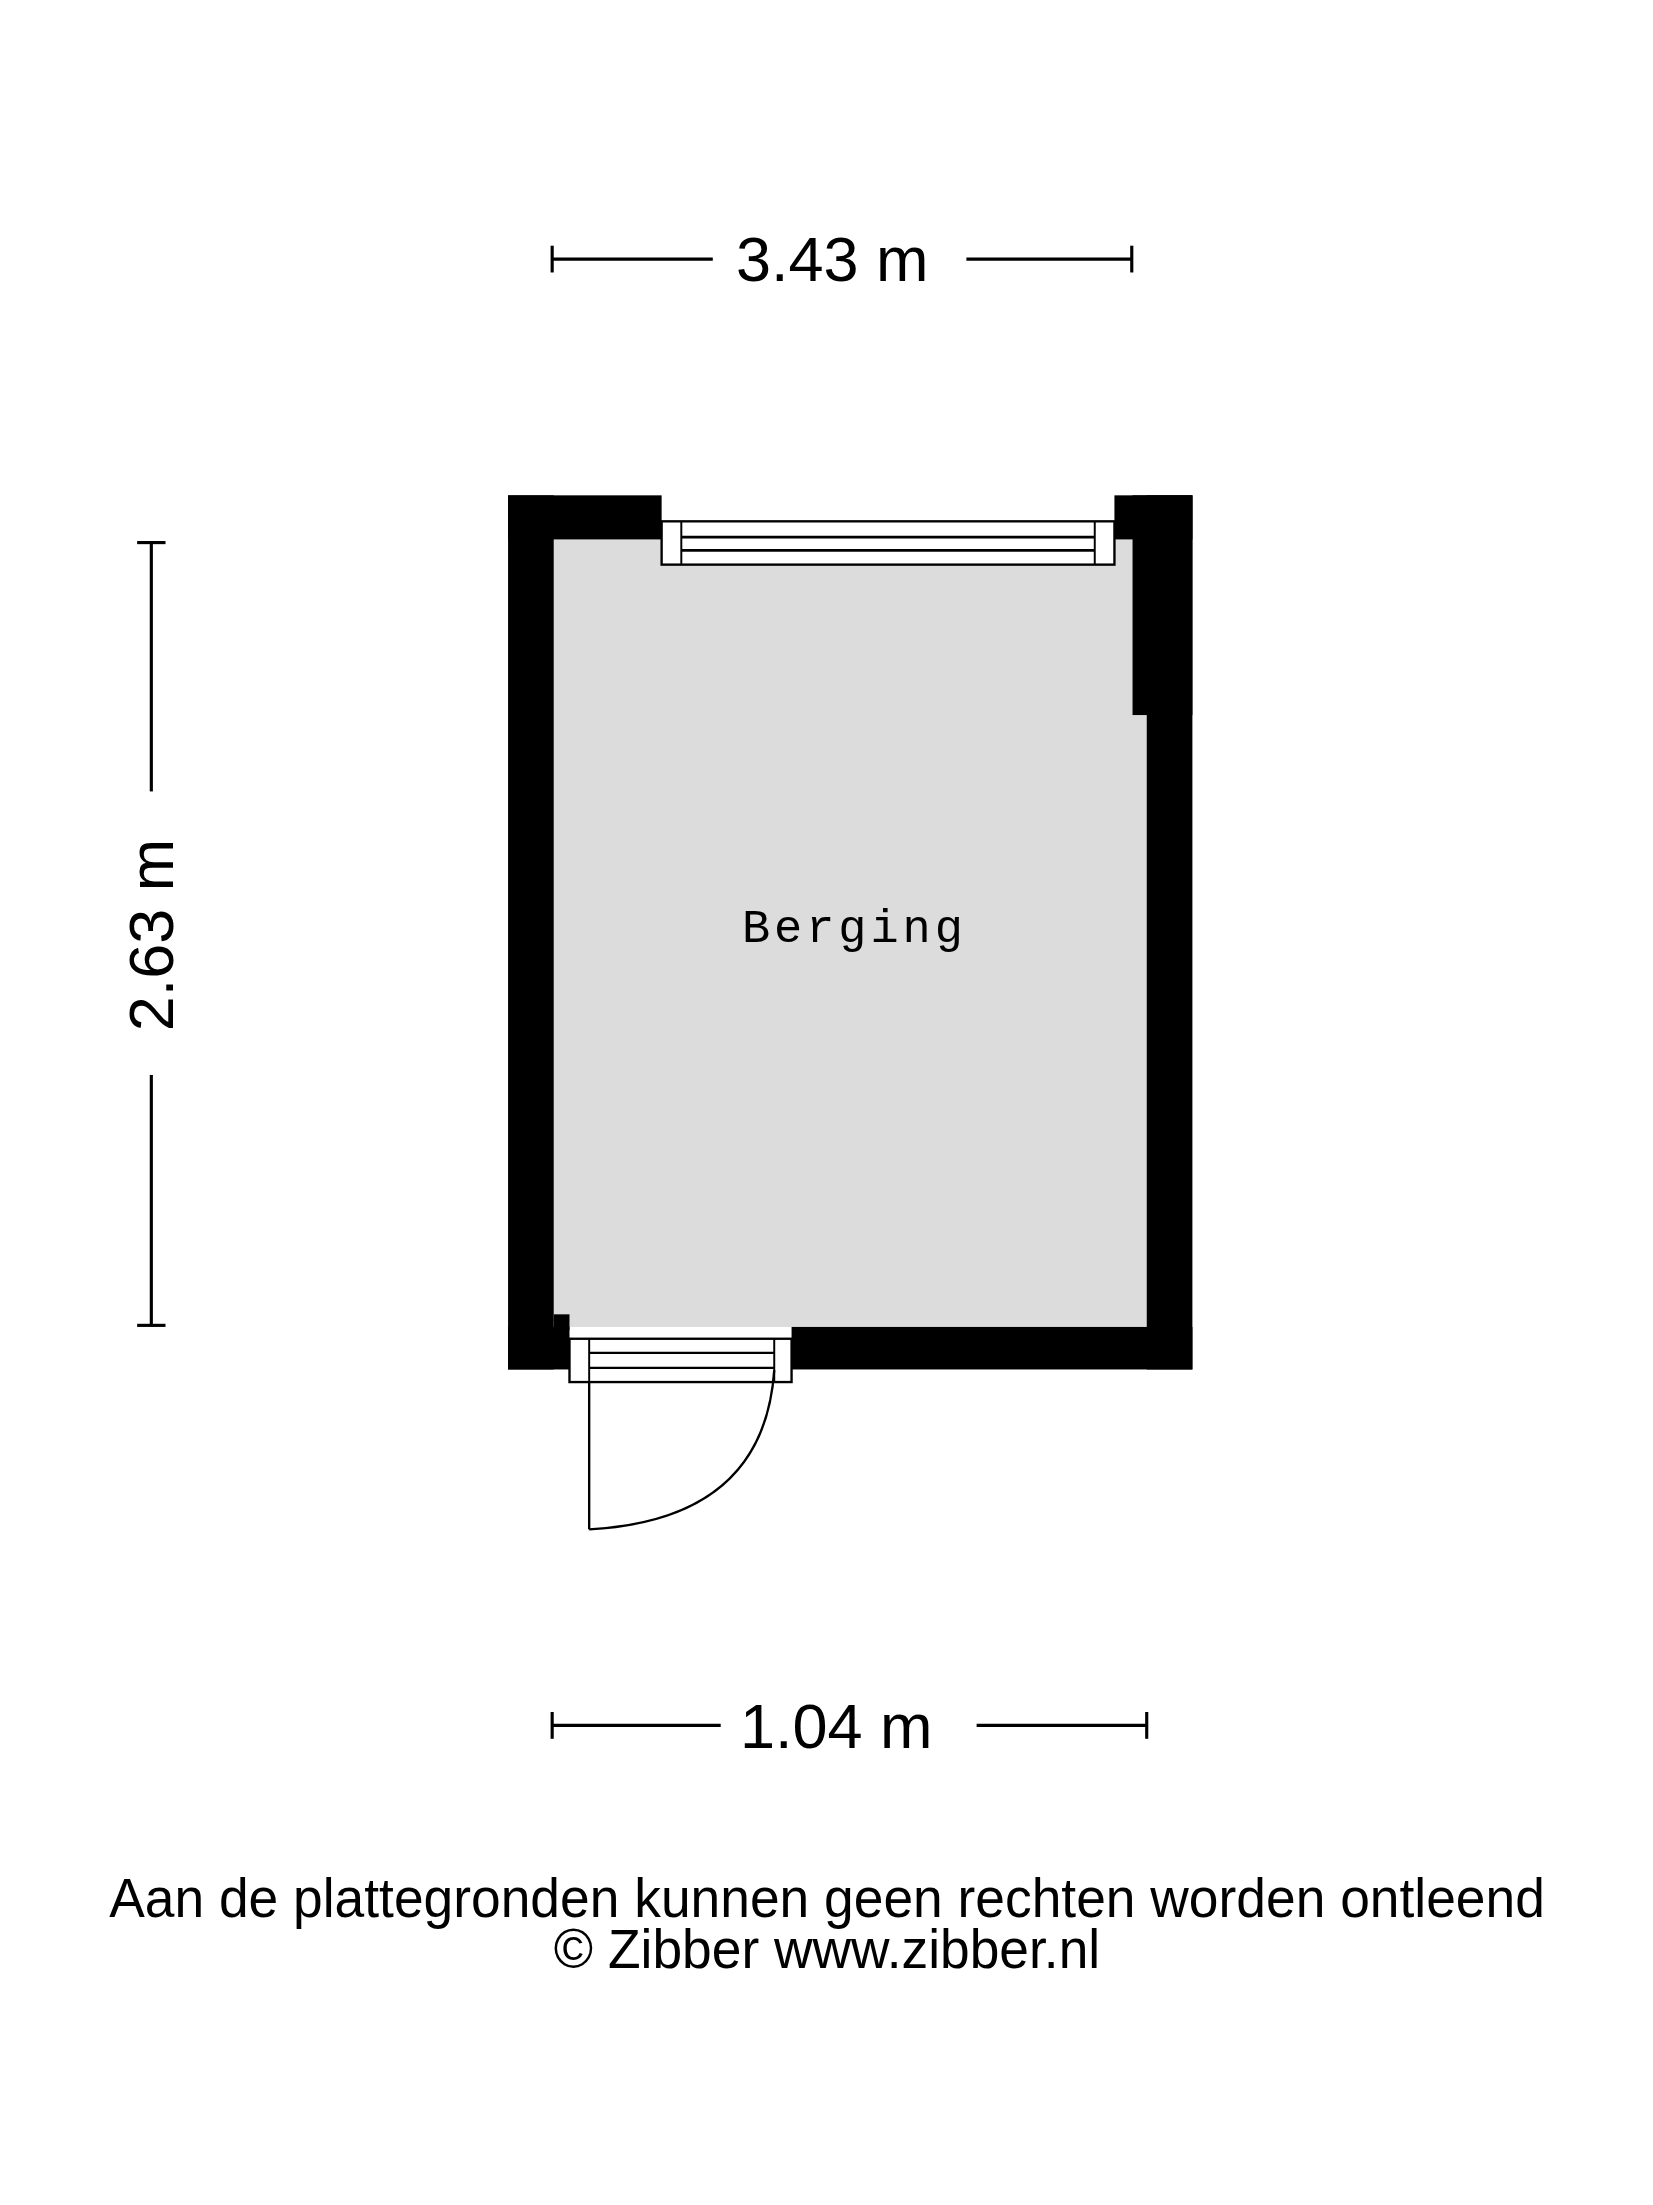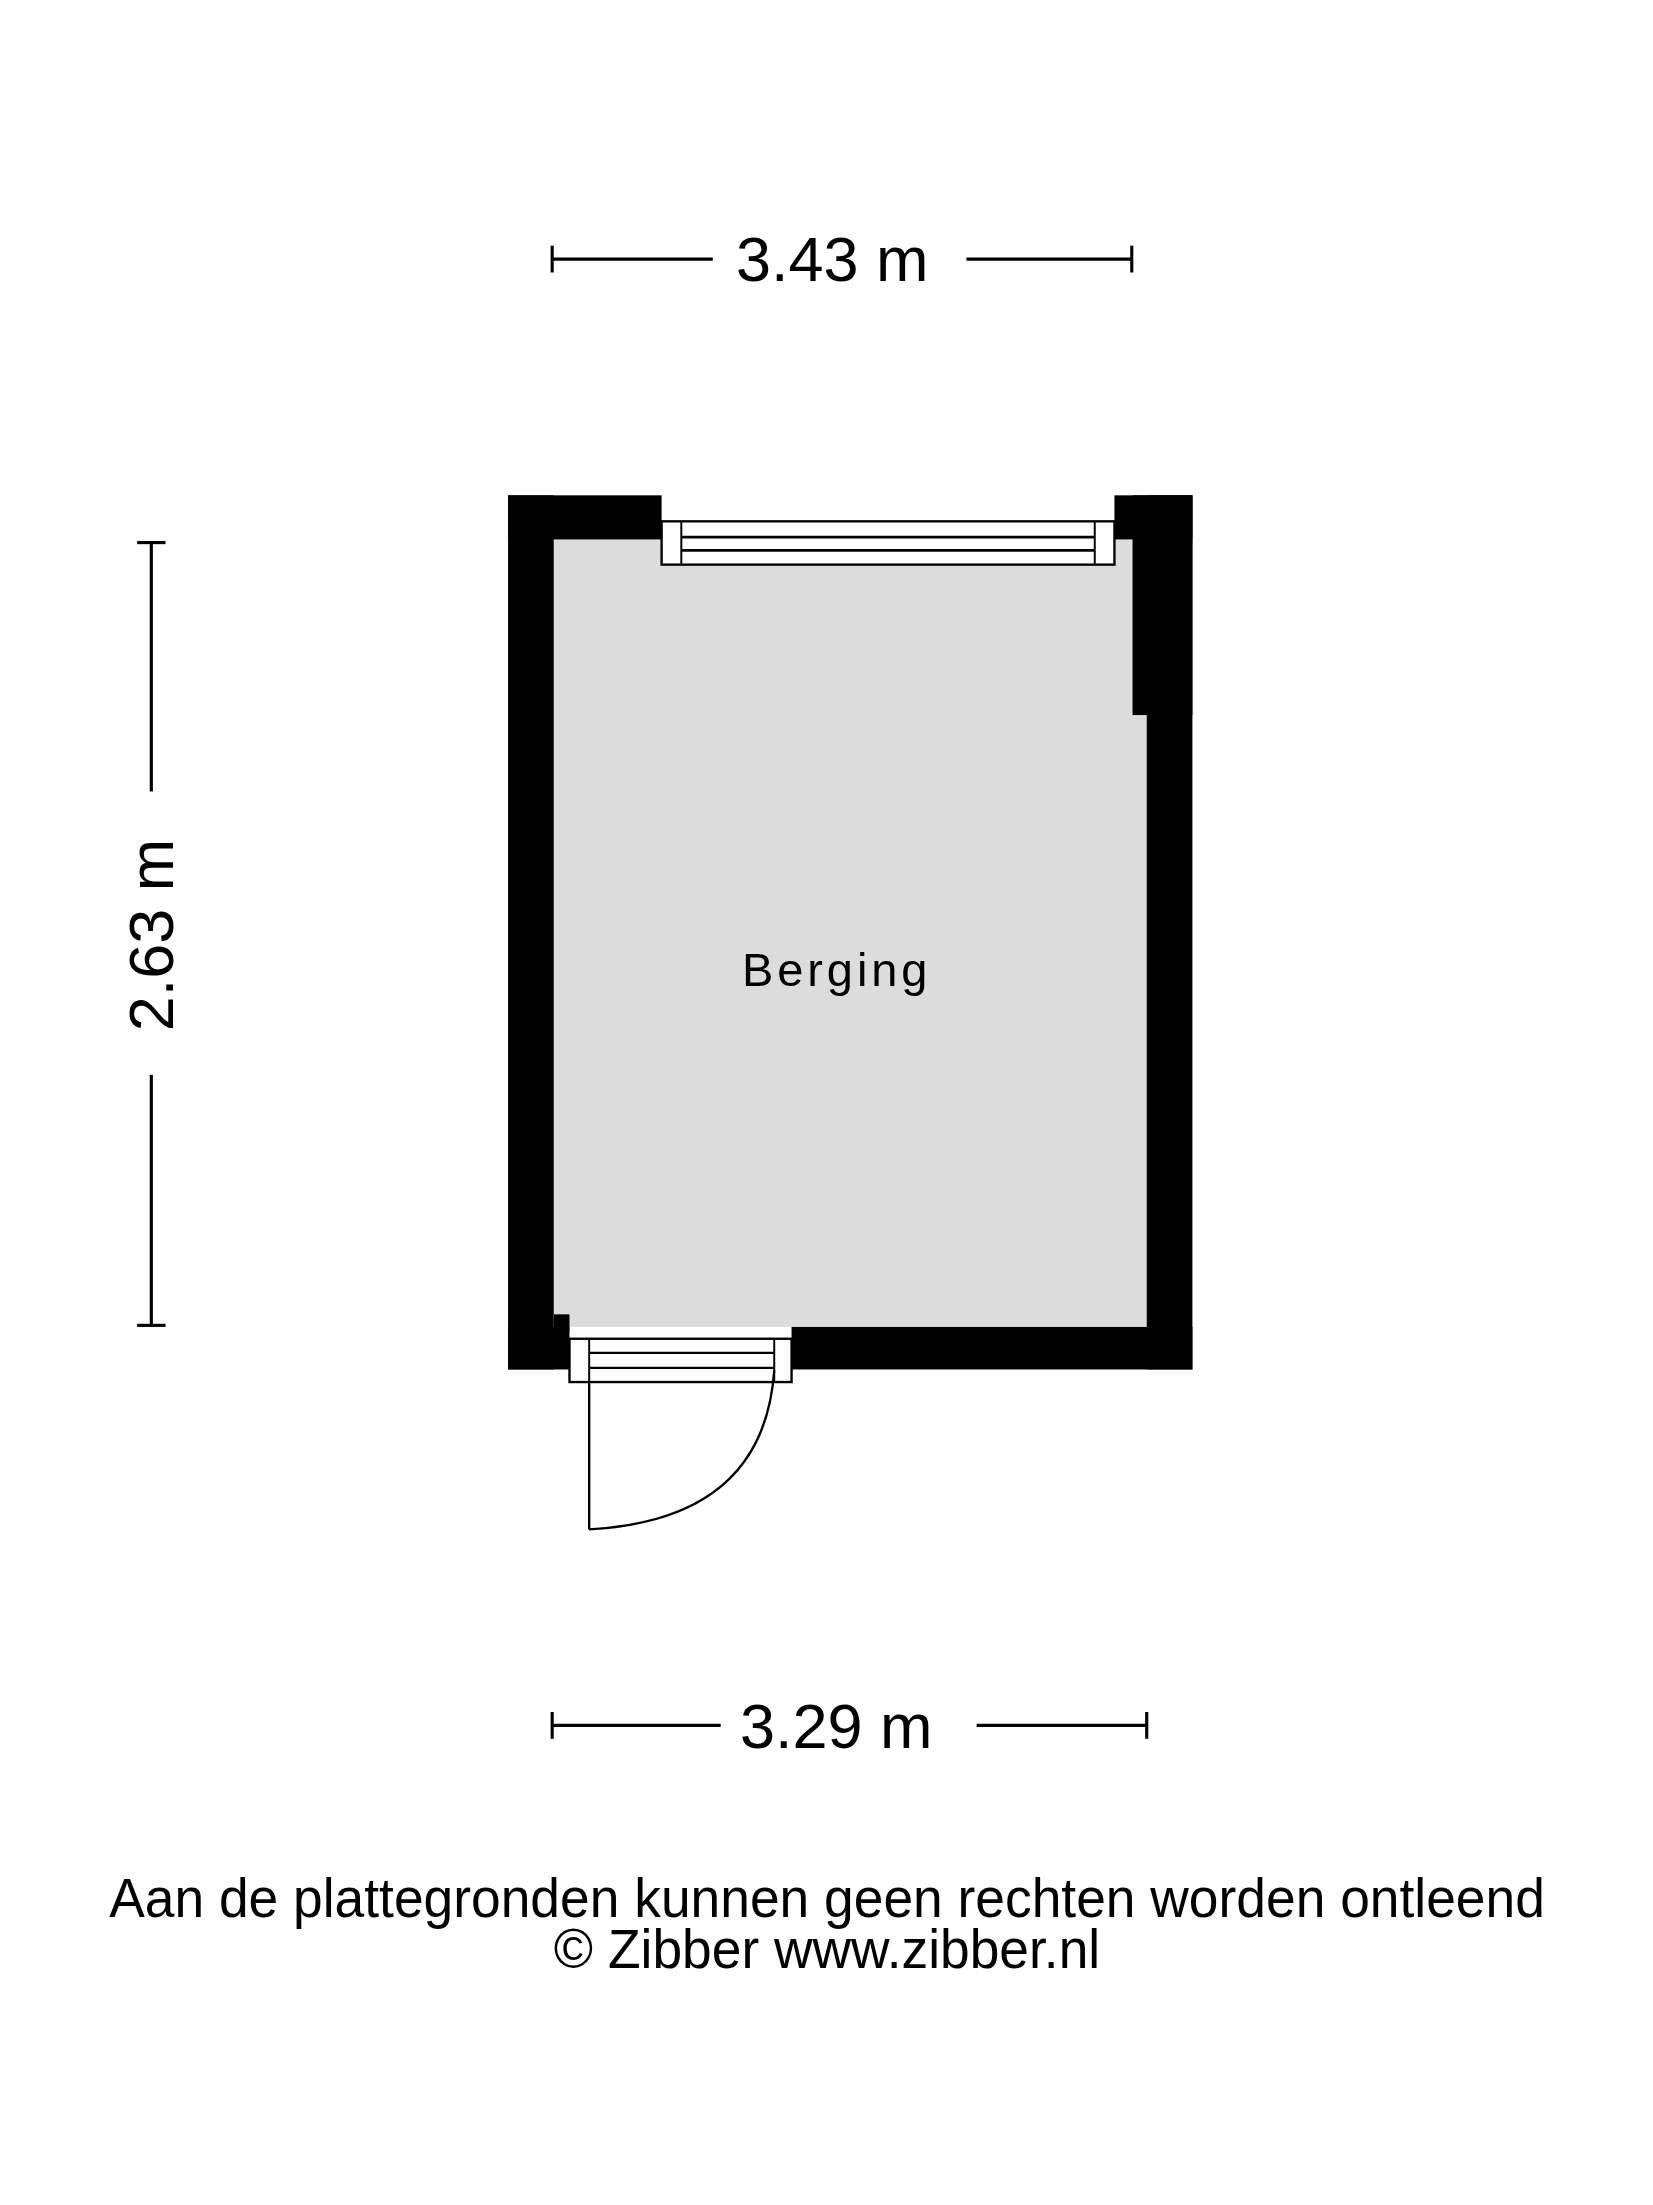--- a/index.html
+++ b/index.html
@@ -1,19 +1,19 @@
 <!DOCTYPE html>
 <html style="font-size:12.6px"><head>
 <meta charset="utf-8">
 <style>
   html, body { margin:0; padding:0; background:#ffffff; }
   body { width:1654px; height:2205px; position:relative; overflow:hidden; font-family:"Liberation Sans", sans-serif; color:#000; }
   svg.plan { position:absolute; left:0; top:0; }
   .dim-label { position:absolute; font-family:"Liberation Sans", sans-serif; font-size:63px; line-height:1; color:#000; white-space:nowrap; }
-  .room-label { position:absolute; font-family:Liberation Sans, sans-serif; font-size:47px; letter-spacing:3.9px; line-height:1; color:#000; white-space:nowrap;margin-top:40px; }
+  .room-label { position:absolute; font-family:Liberation Mono, monospace; font-size:47px; letter-spacing:3.9px; line-height:1; color:#000; white-space:nowrap; }
   .footer { position:absolute; left:0; width:1654px; text-align:center; font-family:"Liberation Sans", sans-serif; font-size:55px; line-height:1; color:#000; transform:scaleX(0.97); transform-origin:center; }
 </style>
 </head>
 <body>
 
 <svg class="plan" width="1654" height="2205" viewBox="0 0 2100 2800">
 
   <rect x="703" y="685" width="753" height="1000" fill="#dcdcdc"></rect>
 
   <g fill="#000">
@@ -72,19 +72,19 @@
   <g stroke="#000" stroke-width="4">
     <line x1="701" y1="2191" x2="915" y2="2191"></line>
     <line x1="1240" y1="2191" x2="1456" y2="2191"></line>
     <line x1="701" y1="2174" x2="701" y2="2208"></line>
     <line x1="1456" y1="2174" x2="1456" y2="2208"></line>
   </g>
 </svg>
 
 <div class="dim-label" style="left:736px; top:228px;">3.43 m</div>
 <div class="dim-label" style="left:151px; top:935px; transform:translate(-50%,-50%) rotate(-90deg); transform-origin:center;">2.63 m</div>
-<div class="dim-label" style="left:740px; top:1695px;">3.29 m</div>
+<div class="dim-label" style="left:740px; top:1695px;">1.04 m</div>
 
 <div class="room-label" style="left:742px; top:906px;">Berging</div>
 
 <div class="footer" style="top:1871px;">Aan de plattegronden kunnen geen rechten worden ontleend</div>
 <div class="footer" style="top:1922px;">© Zibber www.zibber.nl</div>
 
 
 </body></html>

